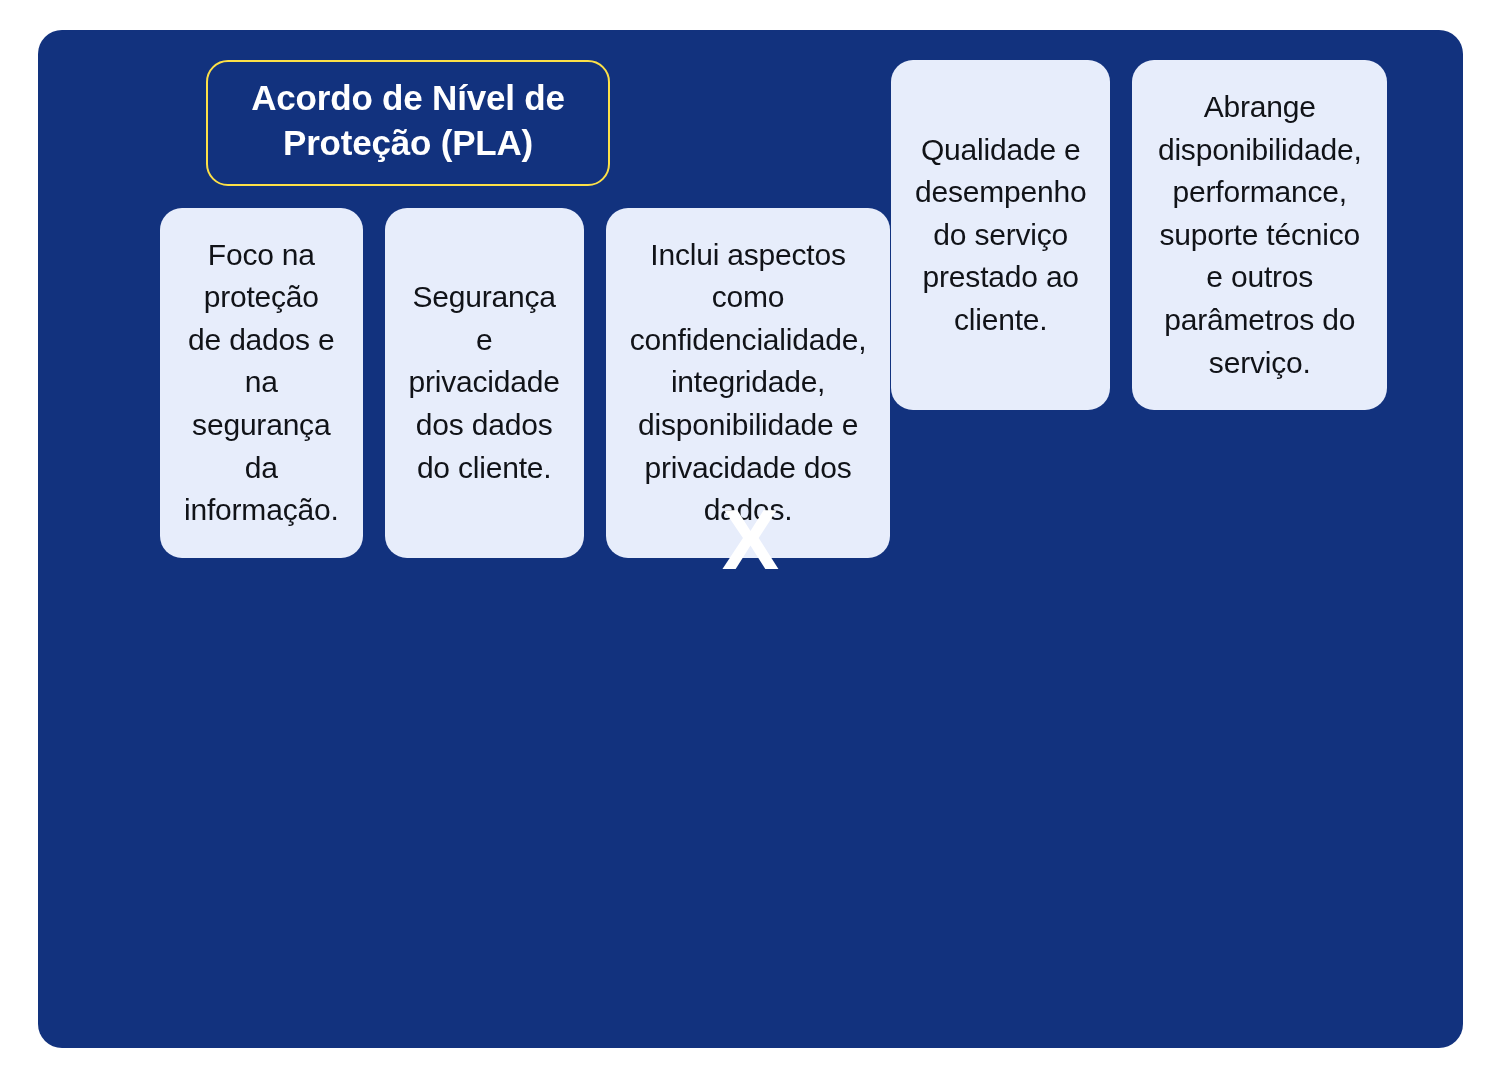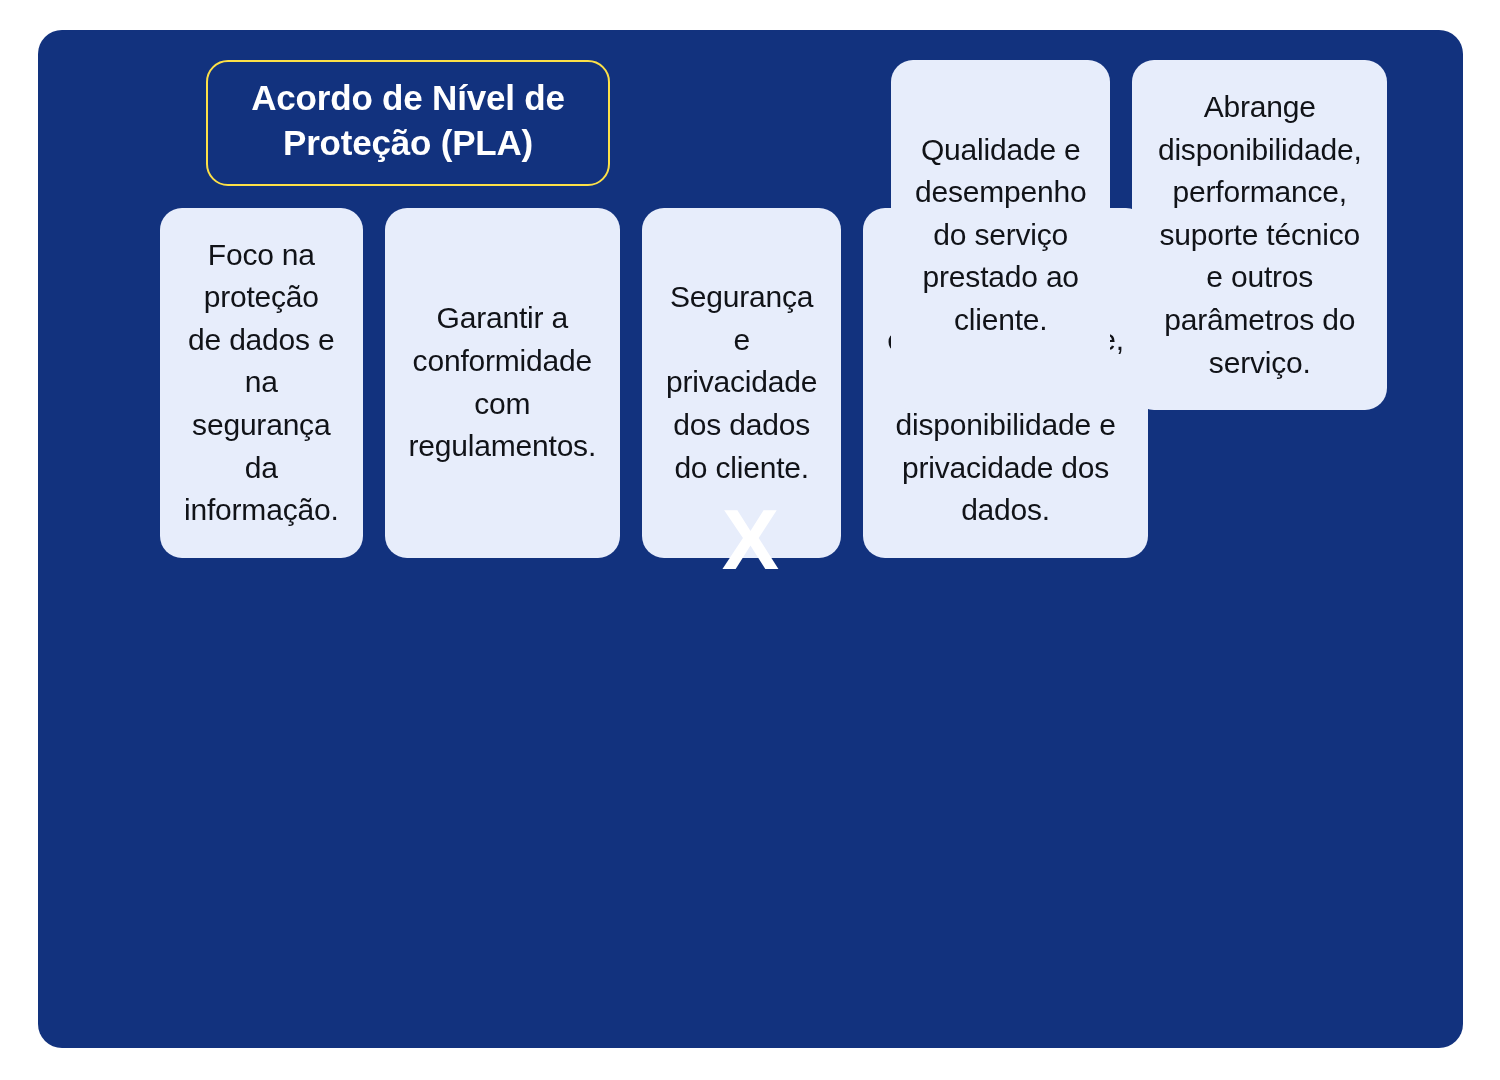--- a/index.html
+++ b/index.html
@@ -109,21 +109,20 @@
 
 <div class="stage">
   <div class="panel">
 
     <div class="columns">
 
       <div class="column">
         <div class="col-header">Acordo de Nível de Proteção (PLA)</div>
         <div class="cards">
           <div class="card h-medium">Foco na proteção de dados e na segurança da informação.</div>
-          <div class="card h-medium">Garantir a conformidade com regulamentos.</div>
           <div class="card h-medium">Segurança e privacidade dos dados do cliente.</div>
           <div class="card h-large">Inclui aspectos como confidencialidade, integridade, disponibilidade e privacidade dos dados.</div>
         </div>
       </div>
 
       <div class="column">
         <div class="cards">
           <div class="card h-medium">Qualidade e desempenho do serviço prestado ao cliente.</div>
           <div class="card h-large">Abrange disponibilidade, performance, suporte técnico e outros parâmetros do serviço.</div>
         </div>

